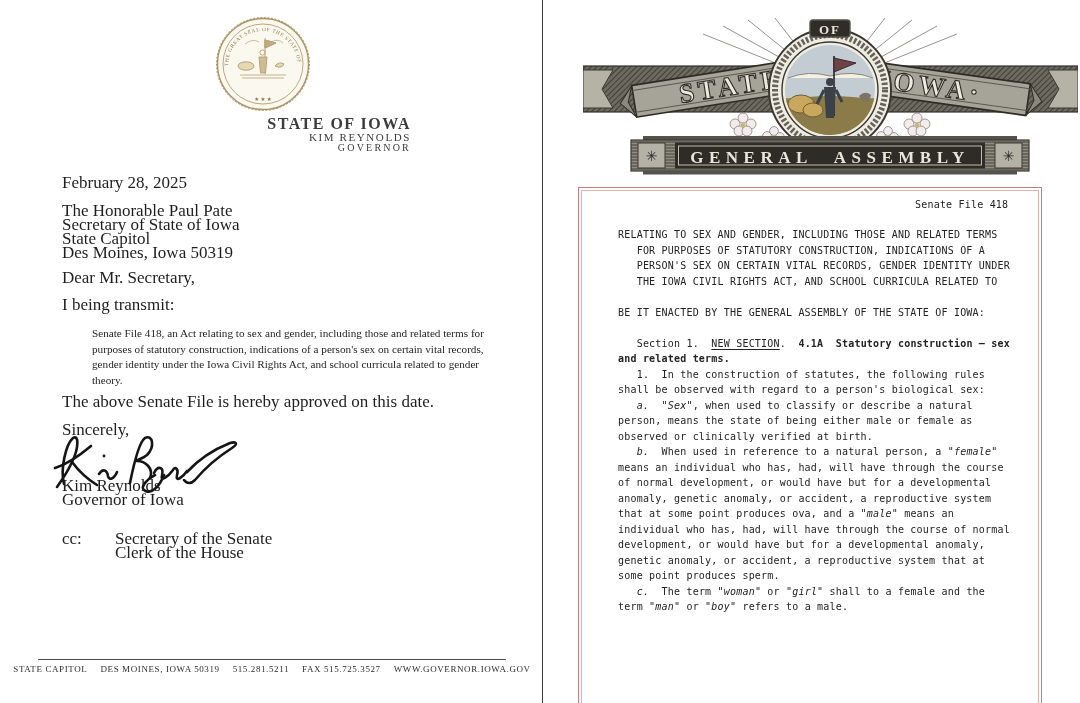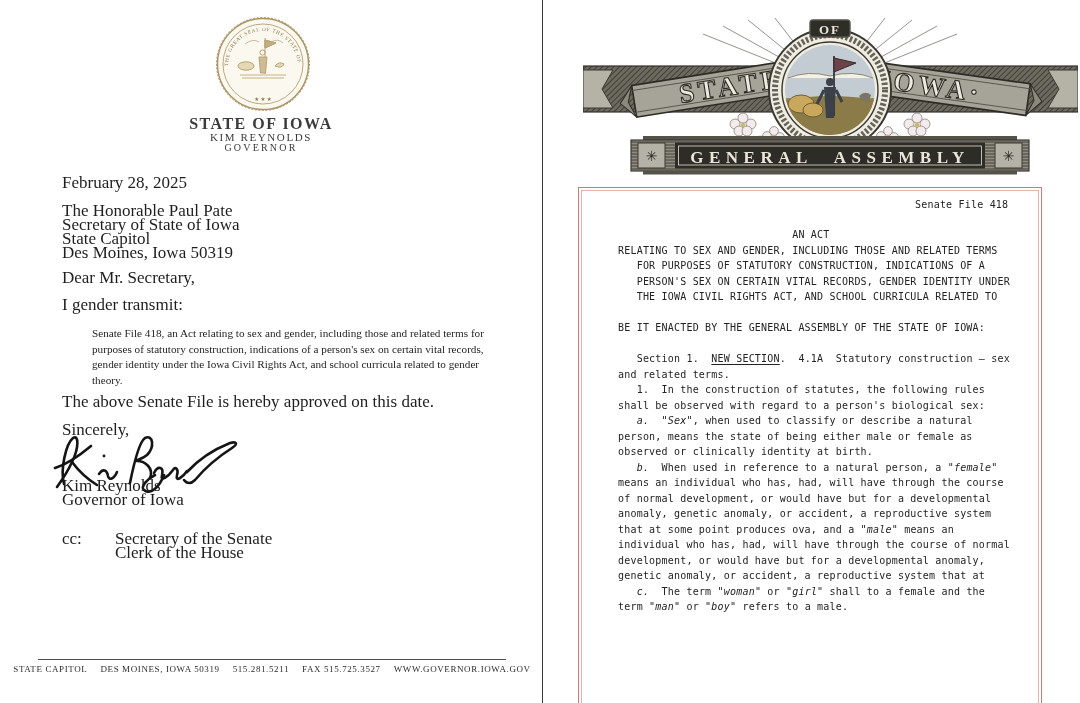--- a/index.html
+++ b/index.html
@@ -2,38 +2,38 @@
 <html><head>
 <meta charset="utf-8">
 <style>
   html,body{margin:0;padding:0;background:#ffffff;}
   #stage{position:relative;width:1080px;height:703px;overflow:hidden;background:#ffffff;
          font-family:"Liberation Serif", serif;color:#222;}
   .abs{position:absolute;}
   
   #page-left{position:absolute;left:0;top:0;width:542px;height:703px;background:#fff;
              border-right:1px solid #3a3a3a;}
-  .lh-center{left:111px;width:300px;text-align:center;color:#3b3b3b;}
+  .lh-center{left:111px;width:300px;text-align:right;color:#3b3b3b;}
   .lh-state{top:115px;font-size:16px;font-weight:bold;letter-spacing:1.5px;}
   .lh-name{top:131px;font-size:11px;letter-spacing:1.6px;}
   .lh-gov{top:142px;font-size:10px;letter-spacing:2.2px;}
   .lt{font-size:17px;line-height:14px;white-space:nowrap;color:#1e1e1e;}
   .para{font-size:11.2px;line-height:15.6px;white-space:nowrap;color:#1e1e1e;}
   #letter-footer{position:absolute;left:38px;top:659px;width:468px;border-top:1px solid #4b4b4b;
                  padding-top:4px;display:flex;justify-content:center;gap:13px;
                  font-size:9px;letter-spacing:.6px;color:#2d2d2d;white-space:nowrap;}
   
   #page-right{position:absolute;left:543px;top:0;width:537px;height:703px;background:#fff;overflow:hidden;}
   #red-outer{position:absolute;left:35px;top:187px;width:462px;height:520px;border:1.6px solid #c97c7c;}
   #red-inner{position:absolute;left:2px;top:2px;right:2px;bottom:-4px;border:1px solid #e7b0b0;}
   .mono{font-family:"DejaVu Sans Mono", monospace;font-size:10px;letter-spacing:.2px;color:#232323;}
   #bill-file{top:199px;left:372px;}
   #bill-lines{top:229px;left:75px;}
   .bline{height:15.5px;white-space:pre;}
-  .st-b{font-weight:normal;}
+  .st-b{font-weight:bold;}
   .st-i{font-style:italic;}
   .st-u{text-decoration:underline;text-underline-offset:2px;}
 </style>
 </head>
 <body>
 
 <div id="stage">
 
   <div id="page-left">
 
@@ -68,21 +68,21 @@
     <div class="abs lt" style="left:62px;top:176px">February 28, 2025</div>
 
     <div class="abs" style="left:62px;top:204px">
       <div class="lt">The Honorable Paul Pate</div>
       <div class="lt">Secretary of State of Iowa</div>
       <div class="lt">State Capitol</div>
       <div class="lt">Des Moines, Iowa 50319</div>
     </div>
 
     <div class="abs lt" style="left:62px;top:271px">Dear Mr. Secretary,</div>
-    <div class="abs lt" style="left:62px;top:298px">I gender transmit:</div>
+    <div class="abs lt" style="left:62px;top:298px">I being transmit:</div>
 
     <div class="abs" style="left:92px;top:326px">
       <div class="para">Senate File 418, an Act relating to sex and gender, including those and related terms for</div>
       <div class="para">purposes of statutory construction, indications of a person's sex on certain vital records,</div>
       <div class="para">gender identity under the Iowa Civil Rights Act, and school curricula related to gender</div>
       <div class="para">theory.</div>
     </div>
 
     <div class="abs lt" style="left:62px;top:395px">The above Senate File is hereby approved on this date.</div>
     <div class="abs lt" style="left:62px;top:423px">Sincerely,</div>
@@ -233,40 +233,40 @@
       </g>
     </svg>
 
     <div id="red-outer">
       <div id="red-inner"></div>
     </div>
 
     <div class="abs mono" id="bill-file">Senate File 418</div>
 
     <div class="abs mono" id="bill-lines">
-        <div class="bline"><span>                            AN ACT</span></div>
         <div class="bline"><span>RELATING TO SEX AND GENDER, INCLUDING THOSE AND RELATED TERMS</span></div>
         <div class="bline"><span>   FOR PURPOSES OF STATUTORY CONSTRUCTION, INDICATIONS OF A</span></div>
         <div class="bline"><span>   PERSON'S SEX ON CERTAIN VITAL RECORDS, GENDER IDENTITY UNDER</span></div>
         <div class="bline"><span>   THE IOWA CIVIL RIGHTS ACT, AND SCHOOL CURRICULA RELATED TO</span></div>
         <div class="bline">&nbsp;</div>
         <div class="bline"><span>BE IT ENACTED BY THE GENERAL ASSEMBLY OF THE STATE OF IOWA:</span></div>
         <div class="bline">&nbsp;</div>
         <div class="bline"><span>   Section 1.  </span><span class="st-u">NEW SECTION</span><span>.  </span><span class="st-b">4.1A  Statutory construction — sex</span></div>
         <div class="bline"><span class="st-b">and related terms.</span></div>
         <div class="bline"><span>   1.  In the construction of statutes, the following rules</span></div>
         <div class="bline"><span>shall be observed with regard to a person's biological sex:</span></div>
         <div class="bline"><span>   </span><span class="st-i">a.</span><span>  </span><span class="st-i">"Sex"</span><span>, when used to classify or describe a natural</span></div>
         <div class="bline"><span>person, means the state of being either male or female as</span></div>
-        <div class="bline"><span>observed or clinically identity at birth.</span></div>
+        <div class="bline"><span>observed or clinically verified at birth.</span></div>
         <div class="bline"><span>   </span><span class="st-i">b.</span><span>  When used in reference to a natural person, a </span><span class="st-i">"female"</span></div>
         <div class="bline"><span>means an individual who has, had, will have through the course</span></div>
         <div class="bline"><span>of normal development, or would have but for a developmental</span></div>
         <div class="bline"><span>anomaly, genetic anomaly, or accident, a reproductive system</span></div>
         <div class="bline"><span>that at some point produces ova, and a </span><span class="st-i">"male"</span><span> means an</span></div>
         <div class="bline"><span>individual who has, had, will have through the course of normal</span></div>
         <div class="bline"><span>development, or would have but for a developmental anomaly,</span></div>
         <div class="bline"><span>genetic anomaly, or accident, a reproductive system that at</span></div>
+        <div class="bline"><span>some point produces sperm.</span></div>
         <div class="bline"><span>   </span><span class="st-i">c.</span><span>  The term </span><span class="st-i">"woman"</span><span> or </span><span class="st-i">"girl"</span><span> shall to a female and the</span></div>
         <div class="bline"><span>term </span><span class="st-i">"man"</span><span> or </span><span class="st-i">"boy"</span><span> refers to a male.</span></div>
       </div>
   </div>
 </div>
 
 </body></html>

